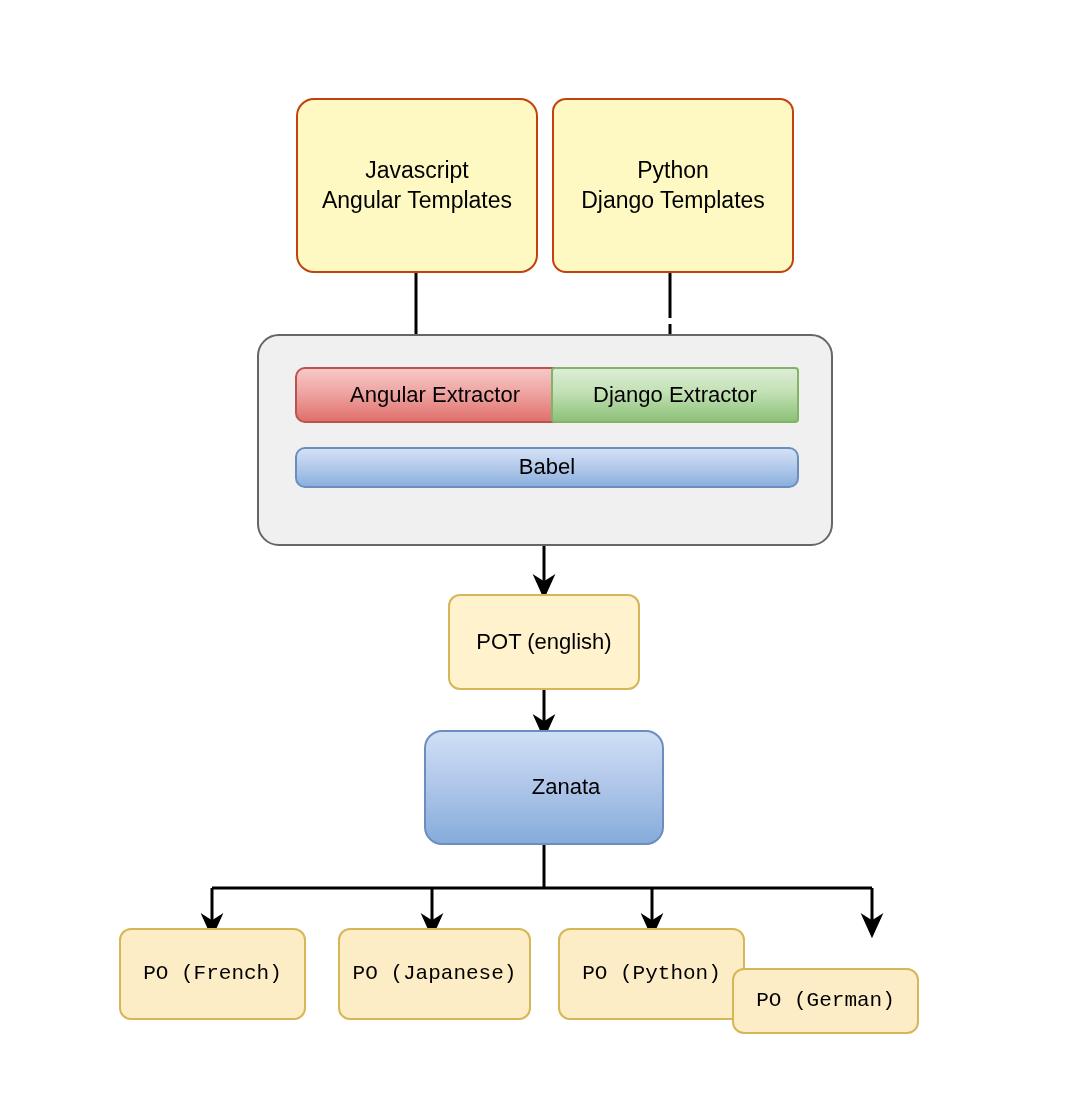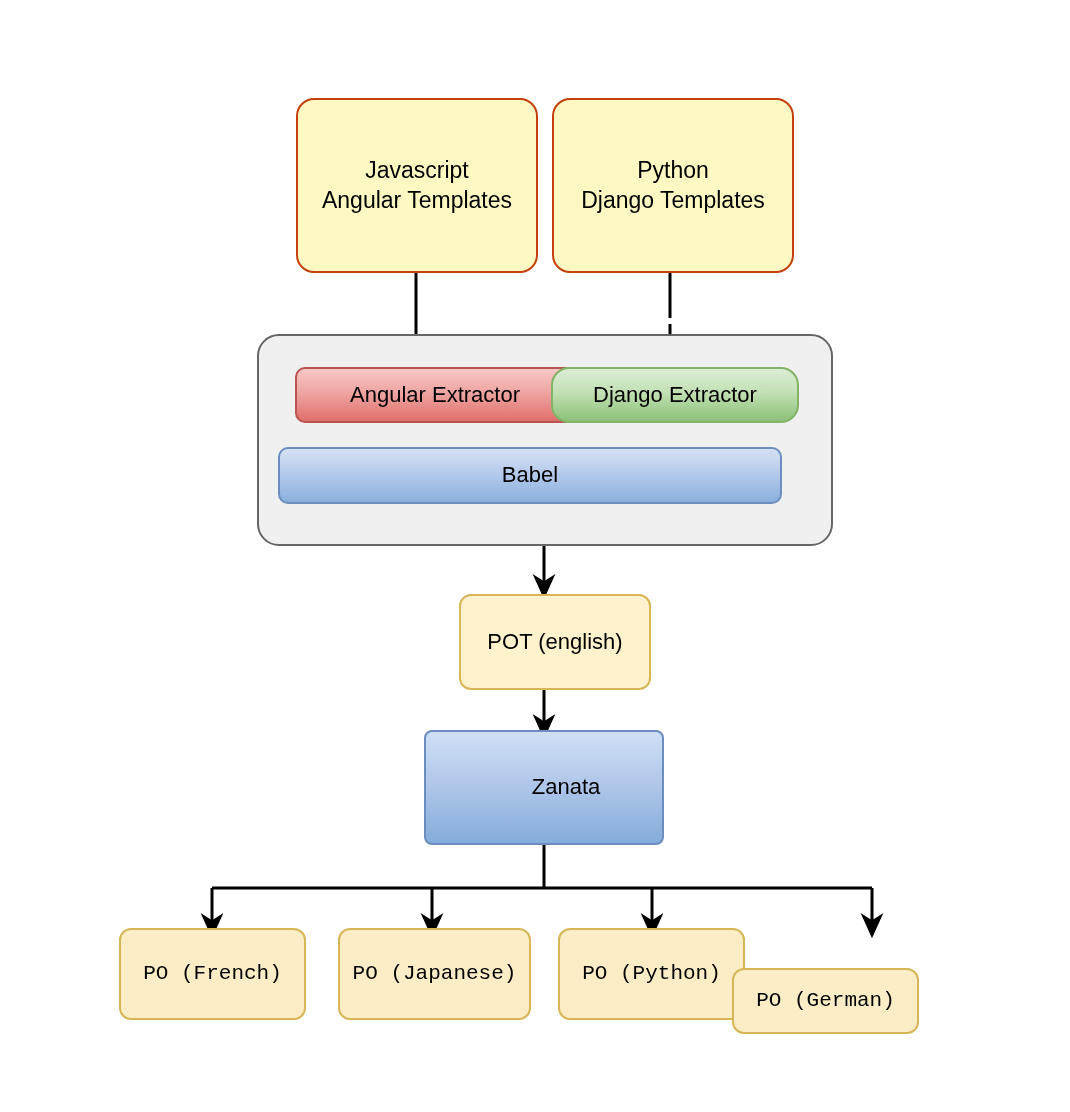--- a/index.html
+++ b/index.html
@@ -57,44 +57,43 @@
   
   .box-red-grad {
     background: linear-gradient(to bottom, #f8c8c6 0%, #eea5a2 45%, #e0706c 100%);
     border: 2px solid #b85450;
     border-radius: 10px;
     font-size: 22px;
   }
   .box-green-grad {
     background: linear-gradient(to bottom, #ddedd7 0%, #c2e0b4 45%, #8cc178 100%);
     border: 2px solid #82b366;
-    border-radius: 18px;
+    border-radius: 4px;
     font-size: 22px;
   }
   .box-blue-grad {
     background: linear-gradient(to bottom, #d4e1f5 0%, #b6cbec 45%, #8ab0dd 100%);
     border: 2px solid #6c8ebf;
     border-radius: 10px;
     font-size: 22px;
   }
   .box-blue-grad-lg {
     background: linear-gradient(to bottom, #cfdff5 0%, #b5caeb 40%, #85acdb 100%);
     border: 2px solid #6c8ebf;
-    border-radius: 8px;
+    border-radius: 18px;
     font-size: 22px;
     padding-left: 44px;
   }
 
   
   .box-yellow {
     background: #fff2cc;
     border: 2px solid #d6b656;
     border-radius: 12px;
     font-size: 22px;
-    margin-left: 11px;
   }
   .box-yellow-sm {
     background: #fdedc6;
     border: 2px solid #d6b656;
     border-radius: 12px;
     font-size: 21px;
     font-family: Liberation Mono, monospace;
   }
 </style>
 </head>
@@ -144,30 +143,30 @@
     </g>
 
     <g>
       <path d="M872,888 L872,925" stroke="#000000" stroke-width="3" fill="none" marker-end="url(#arrow)"></path>
     </g>
   </svg>
 
   <div class="node box-green-flat" style="left:296px; top:98px; width:242px; height:175px;">Javascript
 Angular Templates</div>
 
-  <div class="node box-green-flat" style="left:552px; top:98px; width:242px; height:175px;">Python
+  <div class="node box-green-flat" style="left:552px; top:98px; width:242px; height:175px;border-radius:14px;">Python
 Django Templates</div>
 
   <div class="group-panel" style="left:257px; top:334px; width:576px; height:212px;"></div>
 
   <div class="node box-red-grad" style="left:295px; top:367px; width:280px; height:56px;">Angular Extractor</div>
 
   <div class="node box-green-grad" style="left:551px; top:367px; width:248px; height:56px;">Django Extractor</div>
 
-  <div class="node box-blue-grad" style="left:278px; top:447px; width:504px; height:57px;">Babel</div>
+  <div class="node box-blue-grad" style="left:295px; top:447px; width:504px; height:41px;">Babel</div>
 
   <div class="node box-yellow" style="left:448px; top:594px; width:192px; height:96px;">POT (english)</div>
 
   <div class="node box-blue-grad-lg" style="left:424px; top:730px; width:240px; height:115px;">Zanata</div>
 
   <div class="node box-yellow-sm" style="left:119px; top:928px; width:187px; height:92px;">PO (French)</div>
 
   <div class="node box-yellow-sm" style="left:338px; top:928px; width:193px; height:92px;">PO (Japanese)</div>
 
   <div class="node box-yellow-sm" style="left:558px; top:928px; width:187px; height:92px;">PO (Python)</div>

